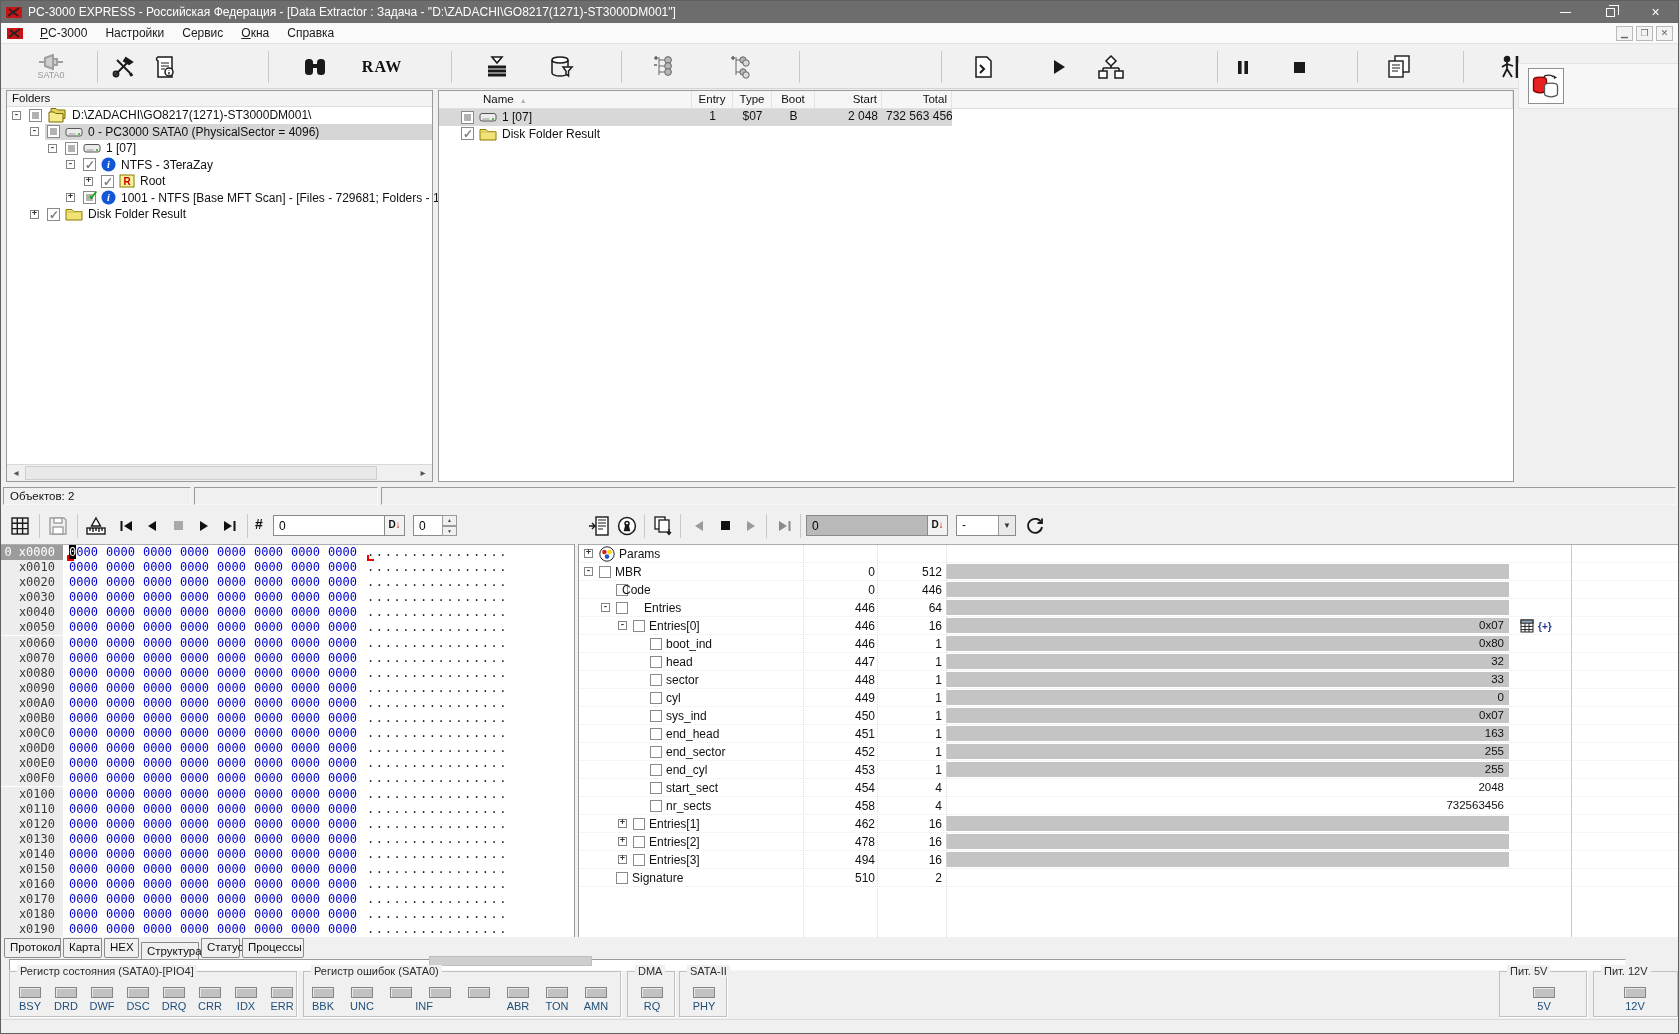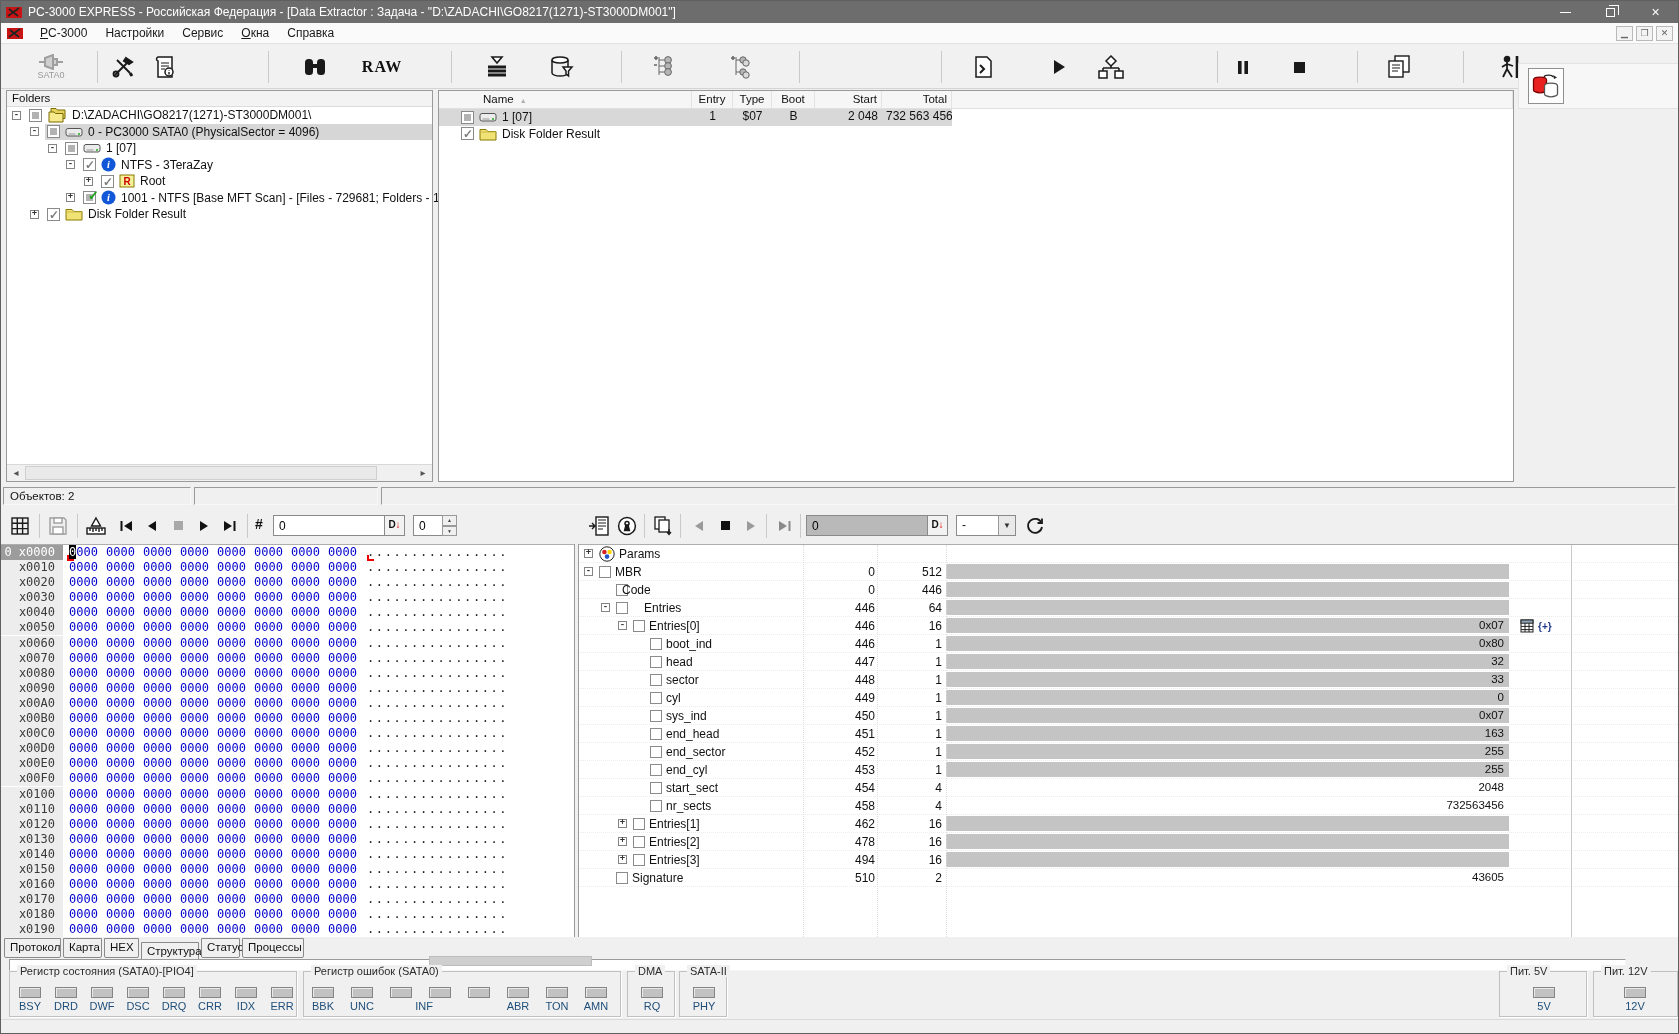--- a/index.html
+++ b/index.html
@@ -1171,21 +1171,20 @@
         <span class="s-lab" style="left: 70px;">Entries[3]</span>
         <span class="s-off">494</span>
         <span class="s-size">16</span>
         <div class="s-bar"></div>
       </div>
       <div class="srow">
         <span class="s-cb" style="left: 37px;"></span>
         <span class="s-lab" style="left: 53px;">Signature</span>
         <span class="s-off">510</span>
         <span class="s-size">2</span>
-        <div class="s-bar nobg">43605</div>
       </div>
       <div class="vline" style="left: 224px;"></div>
       <div class="vline" style="left: 298px;"></div>
       <div class="vline" style="left: 367px;"></div>
       <div class="vline solid" style="left: 992px;"></div>
     </div>
 
   <div id="tabStrip">
       <span class="tab" style="left: 3px; width: 57px; text-align: center;">Протокол</span>
       <span class="tab" style="left: 62px; width: 39px; text-align: center;">Карта</span>

